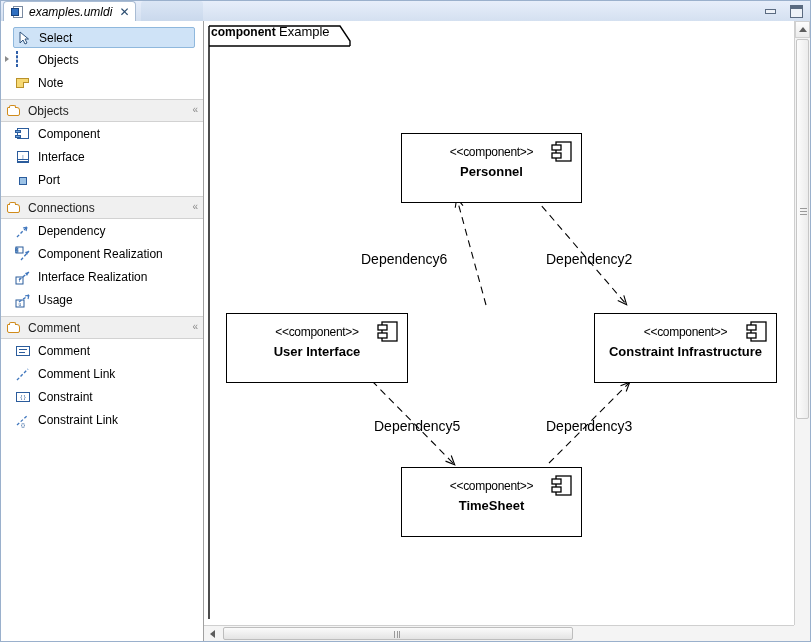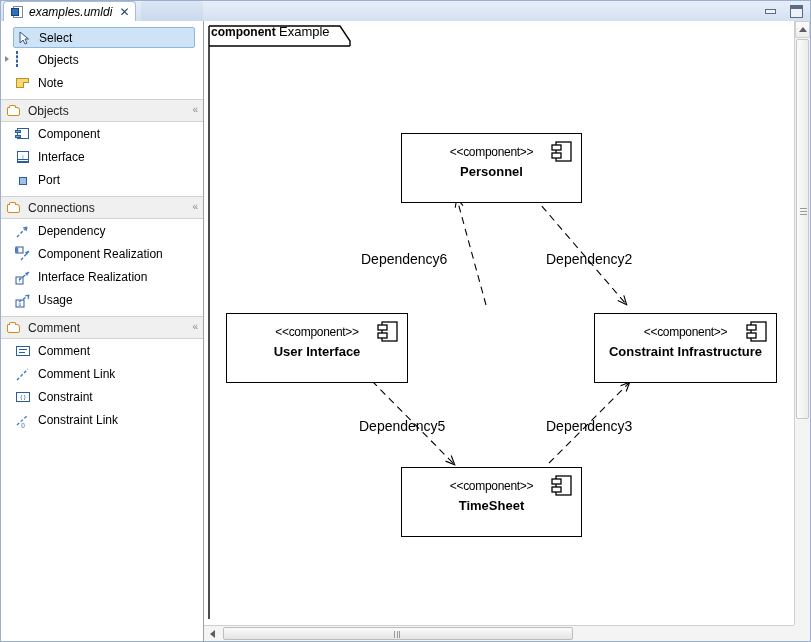--- a/index.html
+++ b/index.html
@@ -347,21 +347,21 @@
 
           <path d="M330 176 L422 283" fill="none" stroke="#000" stroke-width="1.1" stroke-dasharray="7,5" marker-end="url(#oa)"></path>
 
           <path d="M168 360 L250 443" fill="none" stroke="#000" stroke-width="1.1" stroke-dasharray="7,5" marker-end="url(#oa)"></path>
 
           <path d="M345 442 L425 362" fill="none" stroke="#000" stroke-width="1.1" stroke-dasharray="7,5" marker-end="url(#oa)"></path>
         </svg>
 
         <div class="edge-label" style="left:157px;top:230px;">Dependency6</div>
         <div class="edge-label" style="left:342px;top:230px;">Dependency2</div>
-        <div class="edge-label" style="left:155px;top:397px;">Dependency5</div>
+        <div class="edge-label" style="left:170px;top:397px;">Dependency5</div>
         <div class="edge-label" style="left:342px;top:397px;">Dependency3</div>
 
         <div class="node" style="left:197px;top:112px;width:181px;height:70px;">
           <div class="stereo">&lt;&lt;component&gt;&gt;</div>
           <div class="nname">Personnel</div>
           <div class="cicon">
             <svg width="22" height="22" viewBox="0 0 22 22">
               <rect x="5" y="1" width="15" height="19" fill="#fff" stroke="#000" stroke-width="1.3"></rect>
               <rect x="1" y="4" width="9" height="5" fill="#fff" stroke="#000" stroke-width="1.3"></rect>
               <rect x="1" y="12" width="9" height="5" fill="#fff" stroke="#000" stroke-width="1.3"></rect>

